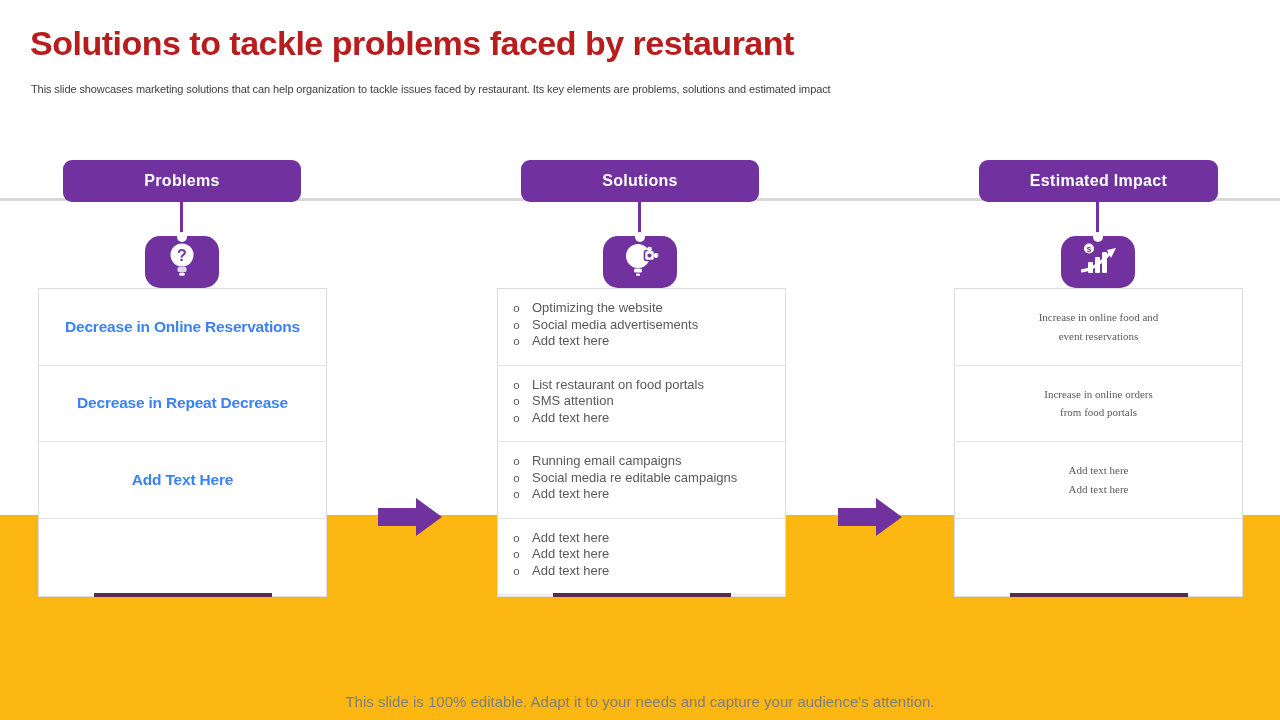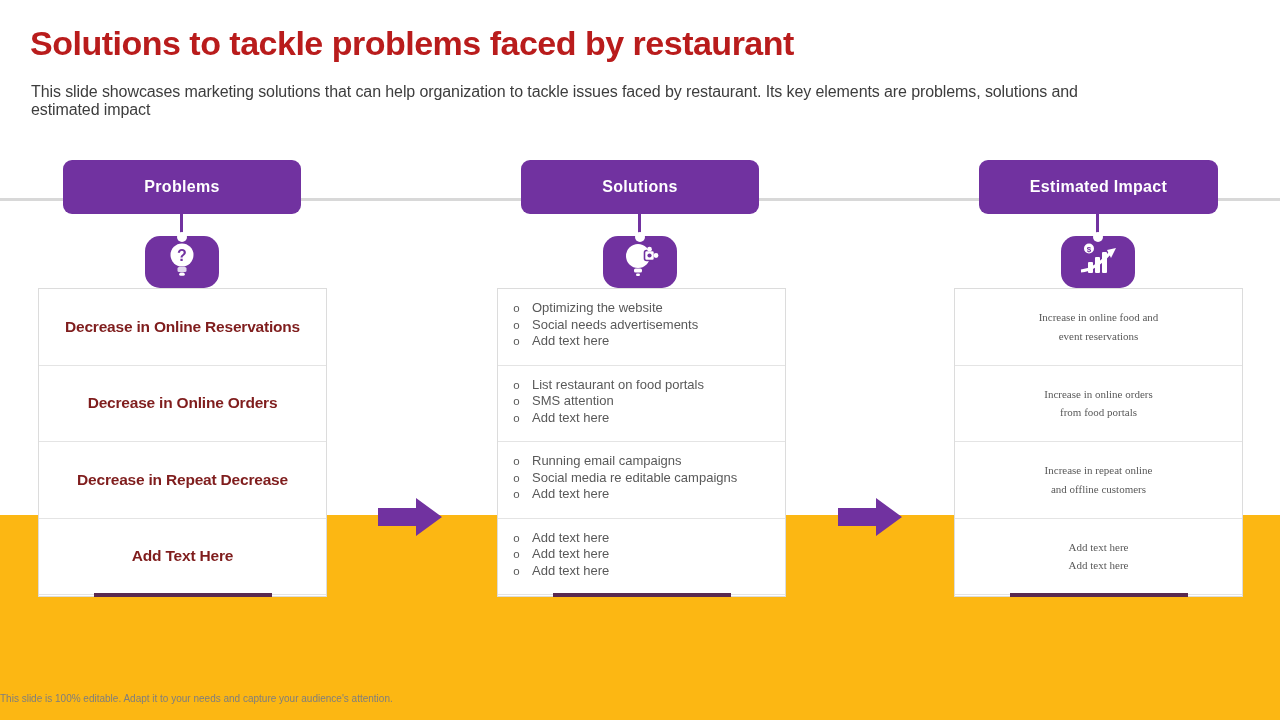--- a/index.html
+++ b/index.html
@@ -7,26 +7,26 @@
     position:relative;width:1280px;height:720px;background:#ffffff;overflow:hidden;
     font-family:"Liberation Sans", sans-serif;
   }
   .yellow-band{position:absolute;left:0;top:515px;width:1280px;height:205px;background:#fcb713;}
   .page-title{
     position:absolute;left:30px;top:24px;margin:0;width:1100px;
     font-size:34px;font-weight:bold;color:#b91c1c;letter-spacing:-0.5px;
   }
   .subtitle{
     position:absolute;left:31px;top:83px;margin:0;width:1050px;
-    font-size:16px;color:#3d3d3d;letter-spacing:-0.1px;
+    font-size:11px;color:#3d3d3d;letter-spacing:-0.1px;
   }
   .gray-line{position:absolute;left:0;top:198px;width:1280px;height:3px;background:#d8d8d8;z-index:0;}
 
   .header-pill{
-    position:absolute;top:160px;height:54px;width:238px;background:#7132a0;border-radius:9px;
+    position:absolute;top:160px;height:42px;width:238px;background:#7132a0;border-radius:9px;
     color:#ffffff;font-weight:bold;font-size:16px;letter-spacing:0.3px;
     display:flex;align-items:center;justify-content:center;z-index:2;
   }
   .hp0{left:63px;}.hp1{left:521px;}.hp2{left:979px;width:239px;text-align:right;}
 
   .connector{position:absolute;top:200px;height:42px;width:3px;background:#7132a0;z-index:1;}
   .cn0{left:180px;}.cn1{left:638px;}.cn2{left:1096px;}
 
   .node-circle{position:absolute;top:232px;width:10px;height:10px;border-radius:50%;background:#ffffff;z-index:4;}
   .nc0{left:177px;}.nc1{left:635px;}.nc2{left:1093px;}
@@ -38,35 +38,35 @@
   .bd0{left:145px;}.bd1{left:603px;}.bd2{left:1061px;}
 
   .card{
     position:absolute;top:288px;width:289px;height:309px;background:#ffffff;
     border:1px solid #dcdcdc;box-sizing:border-box;z-index:2;
   }
   .cd0{left:38px;}.cd1{left:497px;}.cd2{left:954px;}
   .row{height:76.5px;border-bottom:1px solid #e4e4e4;box-sizing:border-box;}
   .row:last-of-type{border-bottom:none;}
   .center-row{display:flex;align-items:center;justify-content:center;text-align:center;}
-  .prob-label{font-weight:bold;color:#7f1d1d;font-size:15.5px;letter-spacing:-0.2px;}
+  .prob-label{font-weight:bold;color:#3b82f6;font-size:15.5px;letter-spacing:-0.2px;}
   .impact-text{color:#595959;font-size:11px;line-height:18.5px;font-family:Liberation Serif, serif;}
 
   .bullet-group{padding:11px 6px 0 12px;}
   .bullet-item{display:flex;color:#595959;font-size:13px;line-height:16.5px;}
   .bullet-mark{width:13px;text-align:center;flex:0 0 13px;font-size:11.5px;color:#595959;margin-right:9px;}
 
   .underline-bar{position:absolute;bottom:-1px;left:50%;transform:translateX(-50%);width:178px;height:4px;background:#59294f;}
 
   .flow-arrow{position:absolute;top:496px;width:64px;height:42px;z-index:3;}
   .fa0{left:378px;}.fa1{left:838px;}
 
   .footer-note{
-    position:absolute;left:0;top:693px;width:1280px;text-align:left;
-    font-size:10px;color:#7e7e7e;z-index:2;
+    position:absolute;left:0;top:693px;width:1280px;text-align:center;
+    font-size:15px;color:#7e7e7e;z-index:2;
   }
 </style>
 </head>
 <body>
 
 <div class="slide">
   <div class="yellow-band"></div>
 
   <h1 class="page-title">Solutions to tackle problems faced by restaurant</h1>
   <p class="subtitle">This slide showcases marketing solutions that can help organization to tackle issues faced by restaurant. Its key elements are problems, solutions and estimated impact</p>
@@ -118,40 +118,37 @@
         <polygon points="31,10 40,8 35,18" fill="#ffffff"></polygon>
       </svg>
     </span>
   </div>
 
   <div class="card cd0">
     <div class="row center-row">
       <span class="prob-label">Decrease in Online Reservations</span>
     </div>
     <div class="row center-row">
-      <span class="prob-label">Decrease in Online Orders</span>
-    </div>
-    <div class="row center-row">
       <span class="prob-label">Decrease in Repeat Decrease</span>
     </div>
     <div class="row center-row">
       <span class="prob-label">Add Text Here</span>
     </div>
     <div class="underline-bar"></div>
   </div>
 
   <div class="card cd1">
     <div class="row bullet-group">
       <div class="bullet-item">
           <span class="bullet-mark">o</span>
           <span>Optimizing the website</span>
         </div>
       <div class="bullet-item">
           <span class="bullet-mark">o</span>
-          <span>Social needs advertisements</span>
+          <span>Social media advertisements</span>
         </div>
       <div class="bullet-item">
           <span class="bullet-mark">o</span>
           <span>Add text here</span>
         </div>
     </div>
     <div class="row bullet-group">
       <div class="bullet-item">
           <span class="bullet-mark">o</span>
           <span>List restaurant on food portals</span>
@@ -204,26 +201,20 @@
       </div>
     </div>
     <div class="row center-row">
       <div class="impact-text">
         <div>Increase in online orders</div>
         <div>from food portals</div>
       </div>
     </div>
     <div class="row center-row">
       <div class="impact-text">
-        <div>Increase in repeat online</div>
-        <div>and offline customers</div>
-      </div>
-    </div>
-    <div class="row center-row">
-      <div class="impact-text">
         <div>Add text here</div>
         <div>Add text here</div>
       </div>
     </div>
     <div class="underline-bar"></div>
   </div>
 
   <div class="flow-arrow fa0">
     <svg width="64" height="42" viewBox="0 0 64 42">
         <polygon points="0,12 38,12 38,2 64,21 38,40 38,30 0,30" fill="#7132a0"></polygon>

